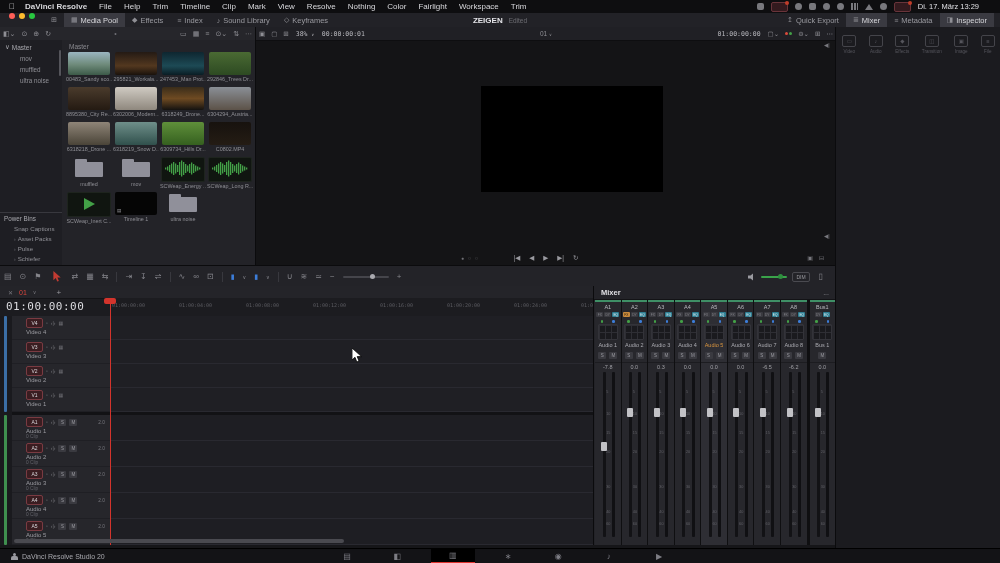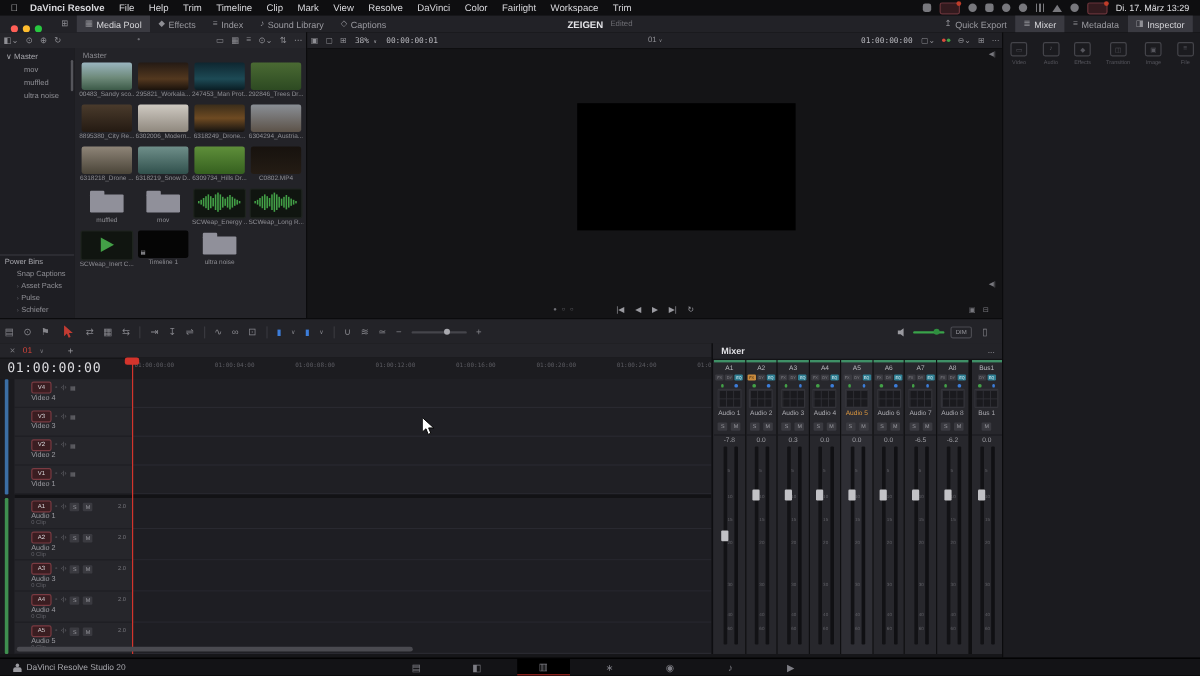--- a/index.html
+++ b/index.html
@@ -6,31 +6,31 @@
   #app{position:relative;width:1000px;height:563px;background:#161619;overflow:hidden;
        font-family:"Liberation Sans",sans-serif;color:#c8c8cc;-webkit-font-smoothing:antialiased;}
   .sep{width:1px;height:10px;background:#38383e;margin:0 4px;}
 
   
   #menubar{position:absolute;left:0;top:0;width:1000px;height:13px;background:#0e0e10;
            display:flex;align-items:center;font-size:8px;color:#d8d8dc;}
   #apple-logo{margin:0 4px 0 9px;font-size:8px;color:#d8d8dc;}
   .menu-item{padding:0 6px;white-space:nowrap;}
   .menu-item.app-name{font-weight:bold;}
-  #menu-right{margin-left:auto;display:flex;align-items:center;gap:7px;padding-right:9px;}
+  #menu-right{margin-left:auto;display:flex;align-items:center;gap:7px;padding-right:21px;}
   .mi{width:7px;height:7px;border-radius:50%;background:#8b8b90;opacity:.85;position:relative;}
   .mi.sq{border-radius:2px;}
   .mi.tri{width:0;height:0;border-radius:0;background:none;border-left:4px solid transparent;border-right:4px solid transparent;border-bottom:6px solid #8b8b90;}
   .mi.bars{border-radius:0;background:repeating-linear-gradient(90deg,#8b8b90 0 1.5px,transparent 1.5px 3px);}
   .mi.badge:after{content:'';position:absolute;right:-2px;top:-2px;width:4px;height:4px;border-radius:50%;background:#e0452e;}
   #clock{font-size:7.5px;color:#e0e0e4;white-space:nowrap;}
 
   
   #toolbar{position:absolute;left:0;top:13px;width:1000px;height:14px;background:#222227;
-           border-bottom:1px solid #0b0b0d;display:flex;align-items:flex-end;font-size:7.5px;color:#9a9aa0;}
+           border-bottom:1px solid #0b0b0d;display:flex;align-items:flex-start;font-size:7.5px;color:#9a9aa0;}
   .traffic{display:flex;gap:4px;margin:0 9px;}
   .tl-dot{width:6px;height:6px;border-radius:50%;}
   .tb-btn{display:flex;gap:3px;align-items:center;padding:0 7px;height:14px;white-space:nowrap;}
   .tb-btn.active{background:#3a3a41;color:#d8d8dc;}
   .tb-ic{font-size:7px;color:#8f8f95;}
   #tb-center{position:absolute;left:0;top:13px;width:1000px;height:14px;display:flex;align-items:center;
              justify-content:center;gap:6px;pointer-events:none;}
   #tb-title{font-size:8px;font-weight:bold;color:#e4e4e8;}
   #tb-subtitle{font-size:6.5px;color:#6e6e74;}
   #tb-right{margin-left:auto;display:flex;align-items:center;padding-right:6px;}
@@ -211,21 +211,21 @@
     <span id="menu-items" style="display:flex">
         <span class="menu-item app-name">DaVinci Resolve</span>
         <span class="menu-item">File</span>
         <span class="menu-item">Help</span>
         <span class="menu-item">Trim</span>
         <span class="menu-item">Timeline</span>
         <span class="menu-item">Clip</span>
         <span class="menu-item">Mark</span>
         <span class="menu-item">View</span>
         <span class="menu-item">Resolve</span>
-        <span class="menu-item">DaVinci</span>
+        <span class="menu-item">Nothing</span>
         <span class="menu-item">Color</span>
         <span class="menu-item">Fairlight</span>
         <span class="menu-item">Workspace</span>
         <span class="menu-item">Trim</span>
       </span>
     <span id="menu-right">
       <span class="mi sq"></span>
       <span class="mi badge"></span>
       <span class="mi"></span>
       <span class="mi sq"></span>
@@ -260,21 +260,21 @@
         <span class="tb-btn">
           <span class="tb-ic">≡</span>
           <span class="tb-lab">Index</span>
         </span>
         <span class="tb-btn">
           <span class="tb-ic">♪</span>
           <span class="tb-lab">Sound Library</span>
         </span>
         <span class="tb-btn">
           <span class="tb-ic">◇</span>
-          <span class="tb-lab">Captions</span>
+          <span class="tb-lab">Keyframes</span>
         </span>
       </span>
     <span id="tb-right">
         <span class="tb-btn">
           <span class="tb-ic">↥</span>
           <span class="tb-lab">Quick Export</span>
         </span>
         <span class="tb-btn active">
           <span class="tb-ic">≣</span>
           <span class="tb-lab">Mixer</span>

